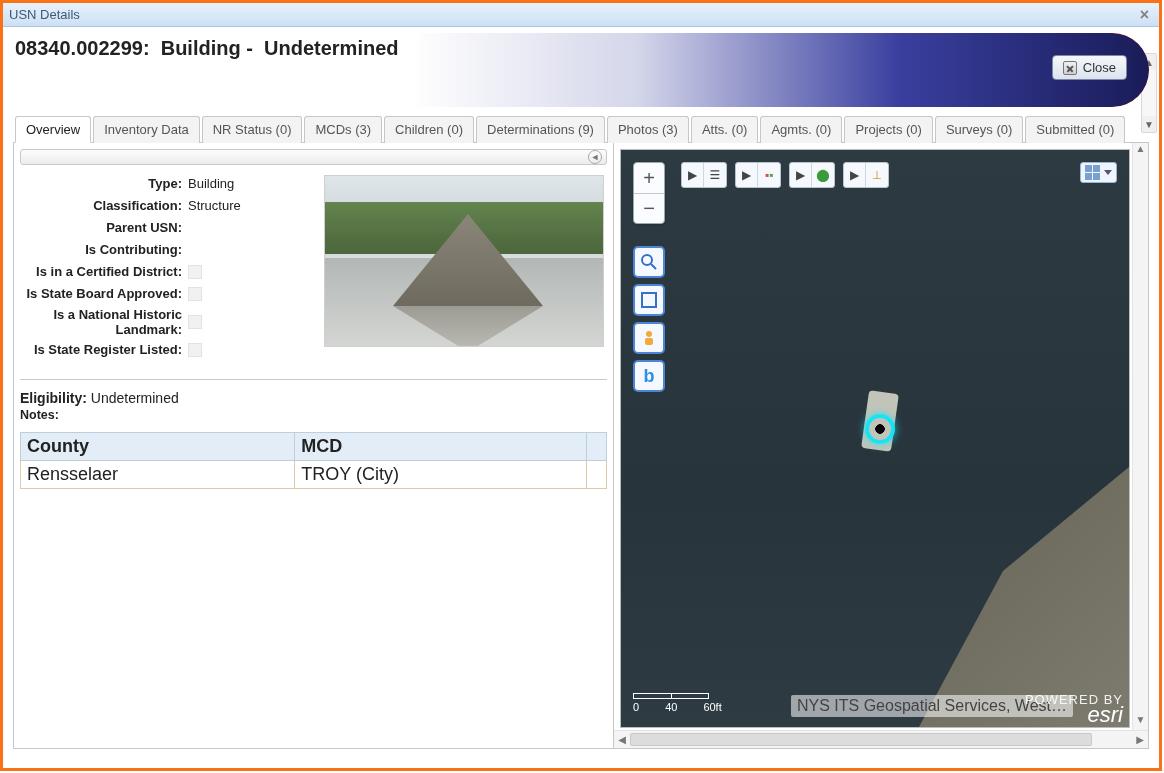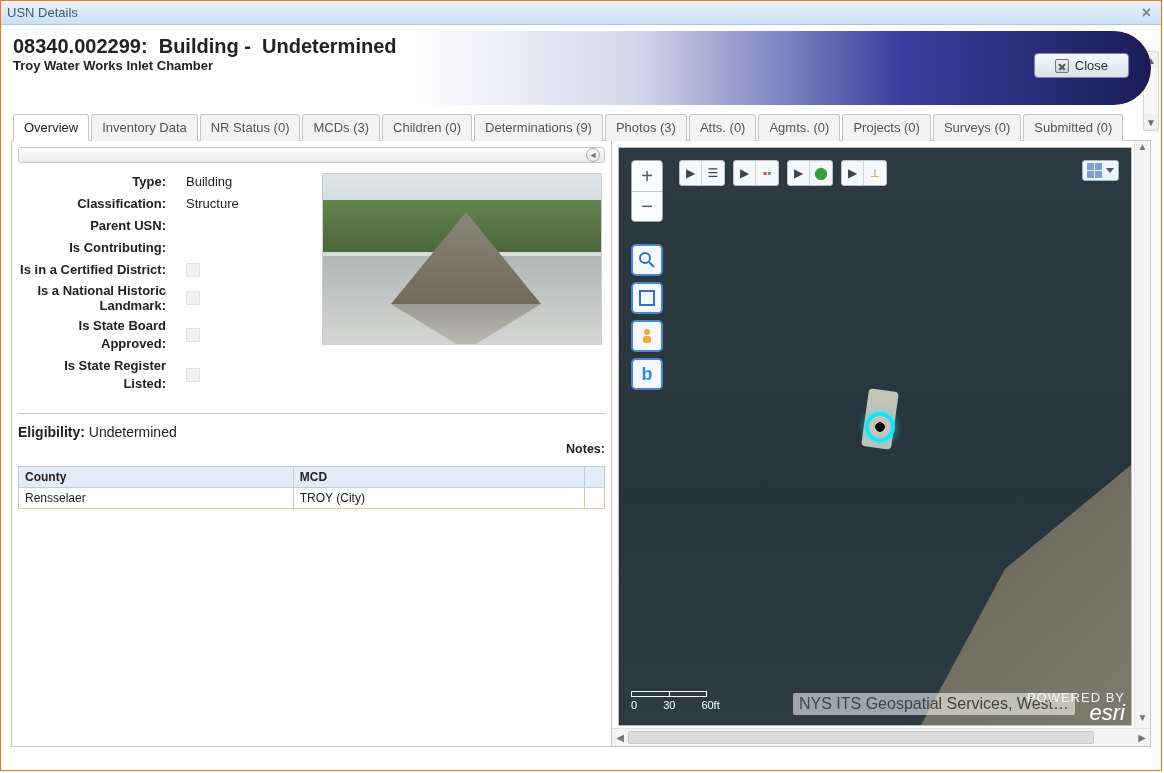--- a/index.html
+++ b/index.html
@@ -1,28 +1,28 @@
 <!DOCTYPE html>
 <html><head>
 <meta charset="utf-8">
 <style>
   * { box-sizing: border-box; margin: 0; padding: 0; }
   body { font-family: "Segoe UI", "Century Gothic", sans-serif; font-size: 13px; background: #fff; color: #222; }
-  .window { border: 1px solid #f97316; width: 1162px; height: 771px; position: relative; background: #fff; }
+  .window { border: 3px solid #f97316; width: 1162px; height: 771px; position: relative; background: #fff; }
   .titlebar { height: 24px; background: linear-gradient(180deg,#e9f2fb,#cce0f4); border-bottom:1px solid #a8c7e6; display:flex; align-items:center; padding:0 6px; color:#3b5a7a; font-size:13px; }
   .titlebar .title { flex:1; }
   .titlebar .x { color:#838383; font-size:16px; cursor:pointer; padding:0 4px; font-weight:bold; }
   .body { position:absolute; top:24px; left:0; right:0; bottom:0; padding:6px 10px 10px 10px; }
   .header-band { position:relative; height:74px; border-radius:0 40px 40px 0; background:#ef4444; margin-bottom:8px; overflow:hidden; }
   .header-gradient { position:absolute; inset:0; background: linear-gradient(90deg,#fff 0%, #fff 35%, #d4d6ea 55%, #3a3f9f 78%, #1a1c58 100%); border-radius:0 40px 40px 0; }
   .header-text { position:relative; padding:4px 2px; }
   .header-text h1 { font-size:20px; font-weight:700; }
   .header-text .sub1 { font-weight:700; font-size:13px; }
   .header-text .sub2 { font-size:13px; }
-  .close-btn { position:absolute; right:22px; top:22px; background:linear-gradient(180deg,#f5f7fb,#dce3ee); border:1px solid #7a8aa2; border-radius:4px; padding:4px 20px; display:flex; align-items:center; gap:6px; font-size:13px; color:#333; cursor:pointer; }
+  .close-btn { position:absolute; right:22px; top:22px; background:linear-gradient(180deg,#f5f7fb,#dce3ee); border:1px solid #7a8aa2; border-radius:4px; padding:4px 10px; display:flex; align-items:center; gap:6px; font-size:13px; color:#333; cursor:pointer; }
   .close-btn .xicon { display:inline-block; width:14px; height:14px; border:1px solid #777; background:linear-gradient(180deg,#f0f0f0,#d0d0d0); border-radius:2px; position:relative; }
   .close-btn .xicon::before, .close-btn .xicon::after { content:""; position:absolute; left:2px; right:2px; top:6px; height:1.5px; background:#555; }
   .close-btn .xicon::before { transform:rotate(45deg);} .close-btn .xicon::after { transform:rotate(-45deg);}
   .right-scroll-gutter { position:absolute; top:26px; right:2px; width:16px; height:80px; background:#f0f0f0; border:1px solid #d8d8d8; border-radius:2px; display:flex; flex-direction:column; }
   .right-scroll-gutter .arrow { height:16px; display:flex; align-items:center; justify-content:center; color:#666; font-size:10px; cursor:pointer; }
   .right-scroll-gutter .track { flex:1; background:#f7f7f7; }
 
   .tabs { display:flex; gap:2px; border-bottom:1px solid #c7c7c7; padding-left:2px; }
   .tab { padding:5px 10px; border:1px solid #c7c7c7; border-bottom:none; background:#f3f3f3; color:#555; font-size:13px; cursor:pointer; border-radius:3px 3px 0 0; position:relative; top:1px; }
   .tab.active { background:#fff; color:#222; font-weight:400; border-bottom:1px solid #fff; }
@@ -32,36 +32,36 @@
   .map-gutter { width:16px; background:#f4f4f4; position:absolute; top:0; bottom:18px; right:0; border-left:1px solid #e3e3e3; display:flex; flex-direction:column; }
   .map-gutter .arrow { height:16px; text-align:center; color:#777; font-size:10px; cursor:pointer; }
   .map-gutter .track { flex:1; }
 
   .collapse-header { height:16px; border:1px solid #c8c8c8; background:linear-gradient(180deg,#fdfdfd,#ececec); border-radius:3px; margin-bottom:10px; display:flex; justify-content:flex-end; align-items:center; padding:0 4px; }
   .collapse-header .chev { width:14px; height:14px; border:1px solid #aaa; border-radius:7px; display:flex; align-items:center; justify-content:center; color:#777; font-size:9px; cursor:pointer; }
 
   .props { display:flex; gap:14px; }
   .prop-left { flex:0 0 290px; }
   .prop-row { display:flex; align-items:center; margin-bottom:4px; line-height:18px; }
-  .prop-row .label { width:168px; text-align:right; font-weight:700; font-size:13px; padding-right:20px; }
+  .prop-row .label { width:168px; text-align:right; font-weight:700; font-size:13px; padding-right:6px; }
   .prop-row .value { font-size:13px; }
   .prop-row .chk { width:14px; height:14px; background:#f1f1f1; border:1px solid #e2e2e2; display:inline-block; }
   .photo { width:280px; height:172px; border:1px solid #cfcfcf; position:relative; overflow:hidden; }
   .photo .sky { position:absolute; inset:0; background:linear-gradient(180deg,#dfe6ea 0%, #c7cfd2 40%, #e9ece9 55%); }
   .photo .trees { position:absolute; left:0; right:0; top:26px; height:52px; background:linear-gradient(180deg,#567a3d,#3e5a2c); opacity:.9;}
   .photo .water { position:absolute; left:0; right:0; bottom:0; height:88px; background:linear-gradient(180deg,#b2b7b5,#d4d6d3); }
   .photo .stone { position:absolute; left:68px; bottom:40px; width:150px; height:92px; background:linear-gradient(180deg,#8a8679,#6e6a5e); clip-path: polygon(50% 0%, 100% 100%, 0% 100%); }
   .photo .stone-ref { position:absolute; left:68px; bottom:-6px; width:150px; height:46px; background:linear-gradient(180deg,#7a766b,#a7a59c); opacity:.55; clip-path: polygon(50% 100%, 100% 0%, 0% 0%); }
 
   .divider { border:none; border-top:1px solid #c9c9c9; margin:16px 0 10px; }
   .elig-line { font-size:14px; margin-bottom:2px; }
   .elig-line b { font-weight:700; }
-  .notes-line { font-size:12.5px; font-weight:700; margin-bottom:10px;text-align:right; }
-
-  table.mcd { width:100%; border-collapse:collapse; font-size:12px; }
+  .notes-line { font-size:12.5px; font-weight:700; margin-bottom:10px; }
+
+  table.mcd { width:100%; border-collapse:collapse; font-size:18px; }
   table.mcd th { background:#e2edf7; border:1px solid #bfced9; text-align:left; padding:3px 6px; font-weight:700; }
   table.mcd td { border:1px solid #e0c9a6; padding:3px 6px; background:#fff; }
   table.mcd th.last, table.mcd td.last { width:20px; }
 
   
   .map-panel { flex:1; position:relative; margin:6px 18px 20px 6px; border:1px solid #bcbcbc; }
   .map-bg { position:absolute; inset:0; background:linear-gradient(180deg,#2d3a42,#28343c 60%, #2f3b43); }
   .map-land { position:absolute; right:0; bottom:0; width:210px; height:260px; background:linear-gradient(135deg,#6a6a58 0%, #7c7766 40%, #8b8777 100%); clip-path:polygon(100% 0%, 100% 100%, 0% 100%, 40% 40%); opacity:.85;}
   .map-pier { position:absolute; left:48%; top:42%; width:30px; height:58px; background:#c3c4b9; transform:rotate(8deg); border-radius:4px; }
   .map-marker { position:absolute; left:calc(48% + 2px); top:calc(42% + 24px); width:30px; height:30px; border-radius:50%; border:4px solid #16e4f4; background:radial-gradient(circle,#000 0 30%, transparent 31%); box-shadow:0 0 8px rgba(22,228,244,.8); transform:translate(-2px,-2px);}
@@ -113,21 +113,20 @@
     </div>
 
     <div class="header-band">
       <div class="header-gradient"></div>
       <div class="header-text">
         <h1>
           <span>08340.002299</span>:&nbsp;
           <span>Building</span>&nbsp;-&nbsp;
           <span>Undetermined</span>
         </h1>
-        <div class="sub1">Troy Water Works Inlet Chamber</div>
       </div>
       <button class="close-btn">
         <span class="xicon"></span>
         <span>Close</span>
       </button>
     </div>
 
     <div class="tabs">
       <div class="tab active">Overview</div>
       <div class="tab">Inventory Data</div>
@@ -166,25 +165,25 @@
               </div>
             <div class="prop-row">
                 <span class="label">Is Contributing:</span>
                 <span class="value"></span>
               </div>
             <div class="prop-row">
                 <span class="label">Is in a Certified District:</span>
                 <span class="chk"></span>
               </div>
             <div class="prop-row">
+                <span class="label">Is State Board Approved:</span>
+                <span class="chk"></span>
+              </div>
+            <div class="prop-row">
                 <span class="label" style="line-height:15px">Is a National Historic Landmark:</span>
-                <span class="chk"></span>
-              </div>
-            <div class="prop-row">
-                <span class="label">Is State Board Approved:</span>
                 <span class="chk"></span>
               </div>
             <div class="prop-row">
                 <span class="label">Is State Register Listed:</span>
                 <span class="chk"></span>
               </div>
           </div>
           <div class="photo">
             <div class="sky"></div>
             <div class="trees"></div>
@@ -285,21 +284,21 @@
           <span class="tri-down"></span>
         </div>
 
         <div class="scalebar">
           <div class="bar">
               <div class="seg1"></div>
               <div class="seg2"></div>
             </div>
           <div class="labels">
             <span>0</span>
-            <span>30</span>
+            <span>40</span>
             <span>60ft</span>
           </div>
         </div>
 
         <div class="attr">NYS ITS Geospatial Services, West…</div>
         <div class="esri">
           <div class="p">POWERED BY</div>
           <div class="e">esri</div>
         </div>
       </div>

